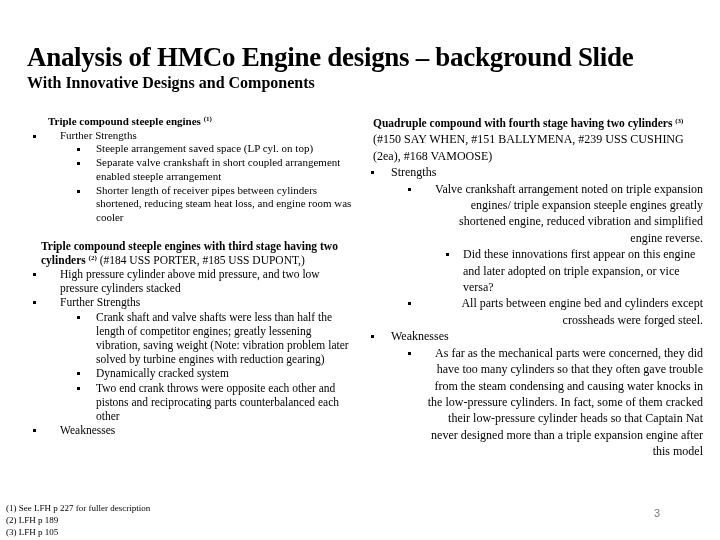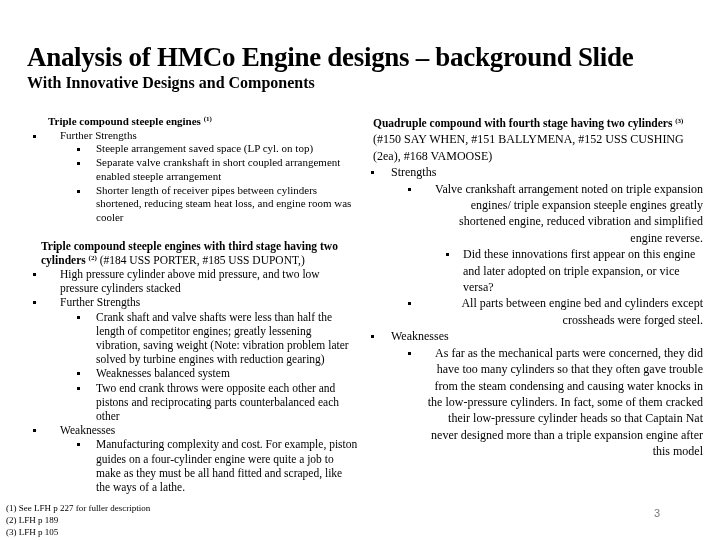--- a/index.html
+++ b/index.html
@@ -96,44 +96,40 @@
       <li class="l1">
         <span class="bullet"></span>
         <span>Further Strengths</span>
       </li>
       <li class="l2">
         <span class="bullet"></span>
         <span>Crank shaft and valve shafts were less than half the length of competitor engines; greatly lessening vibration, saving weight (Note: vibration problem later solved by turbine engines with reduction gearing)</span>
       </li>
       <li class="l2">
         <span class="bullet"></span>
-        <span>Weaknesses balanced system</span>
+        <span>Dynamically cracked system</span>
       </li>
       <li class="l2">
         <span class="bullet"></span>
         <span>Two end crank throws were opposite each other and pistons and reciprocating parts counterbalanced each other</span>
       </li>
       <li class="l1">
         <span class="bullet"></span>
         <span>Weaknesses</span>
-      </li>
-      <li class="l2">
-        <span class="bullet"></span>
-        <span>Manufacturing complexity and cost. For example, piston guides on a four-cylinder engine were quite a job to make as they must be all hand fitted and scraped, like the ways of a lathe.</span>
       </li>
     </ul>
   </div>
 </div>
 
 <div class="col col-right">
   <div class="heading" style="font-size:11.5px;">
     <span>Quadruple compound with fourth stage having two cylinders</span>
     <sup>(3)</sup>
   </div>
-  <div>(#150 SAY WHEN, #151 BALLYMENA, #152 USS CUSHING (2ea), #168 VAMOOSE)</div>
+  <div>(#150 SAY WHEN, #151 BALLYMENA, #239 USS CUSHING (2ea), #168 VAMOOSE)</div>
   <ul>
     <li class="l1">
       <span class="bullet"></span>
       <span>Strengths</span>
     </li>
     <li class="l2">
       <span class="bullet"></span>
       <span>Valve crankshaft arrangement noted on triple expansion engines/ triple expansion steeple engines greatly shortened engine, reduced vibration and simplified engine reverse.</span>
     </li>
     <li class="l3">

